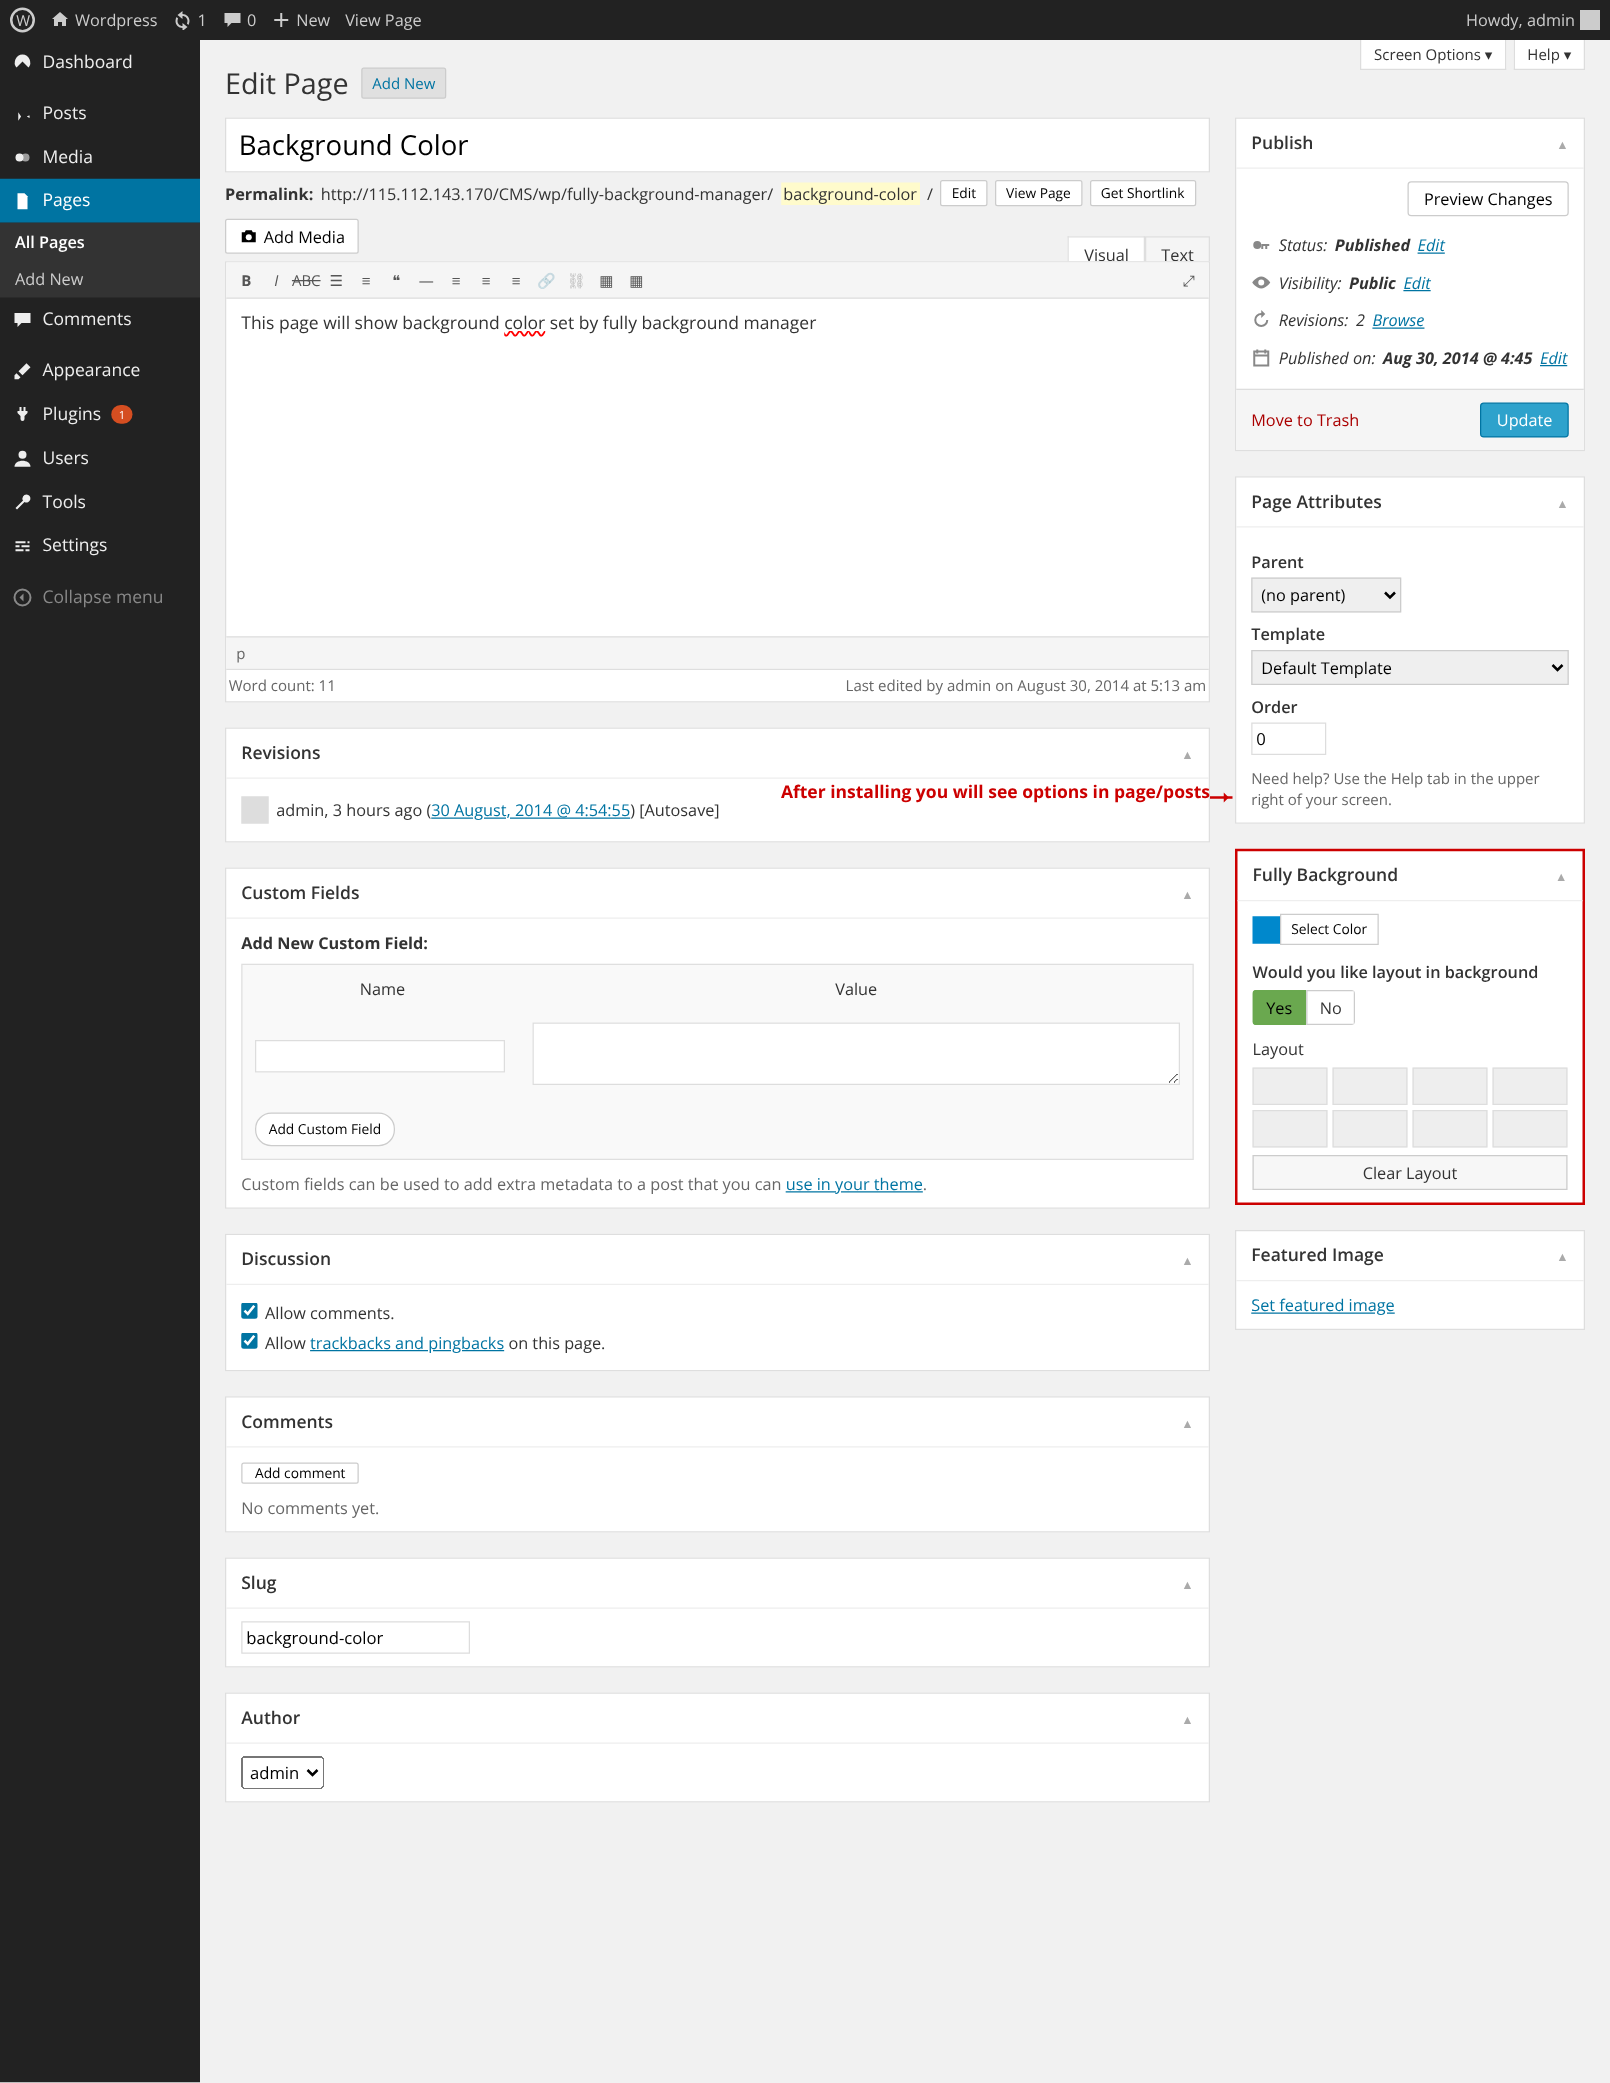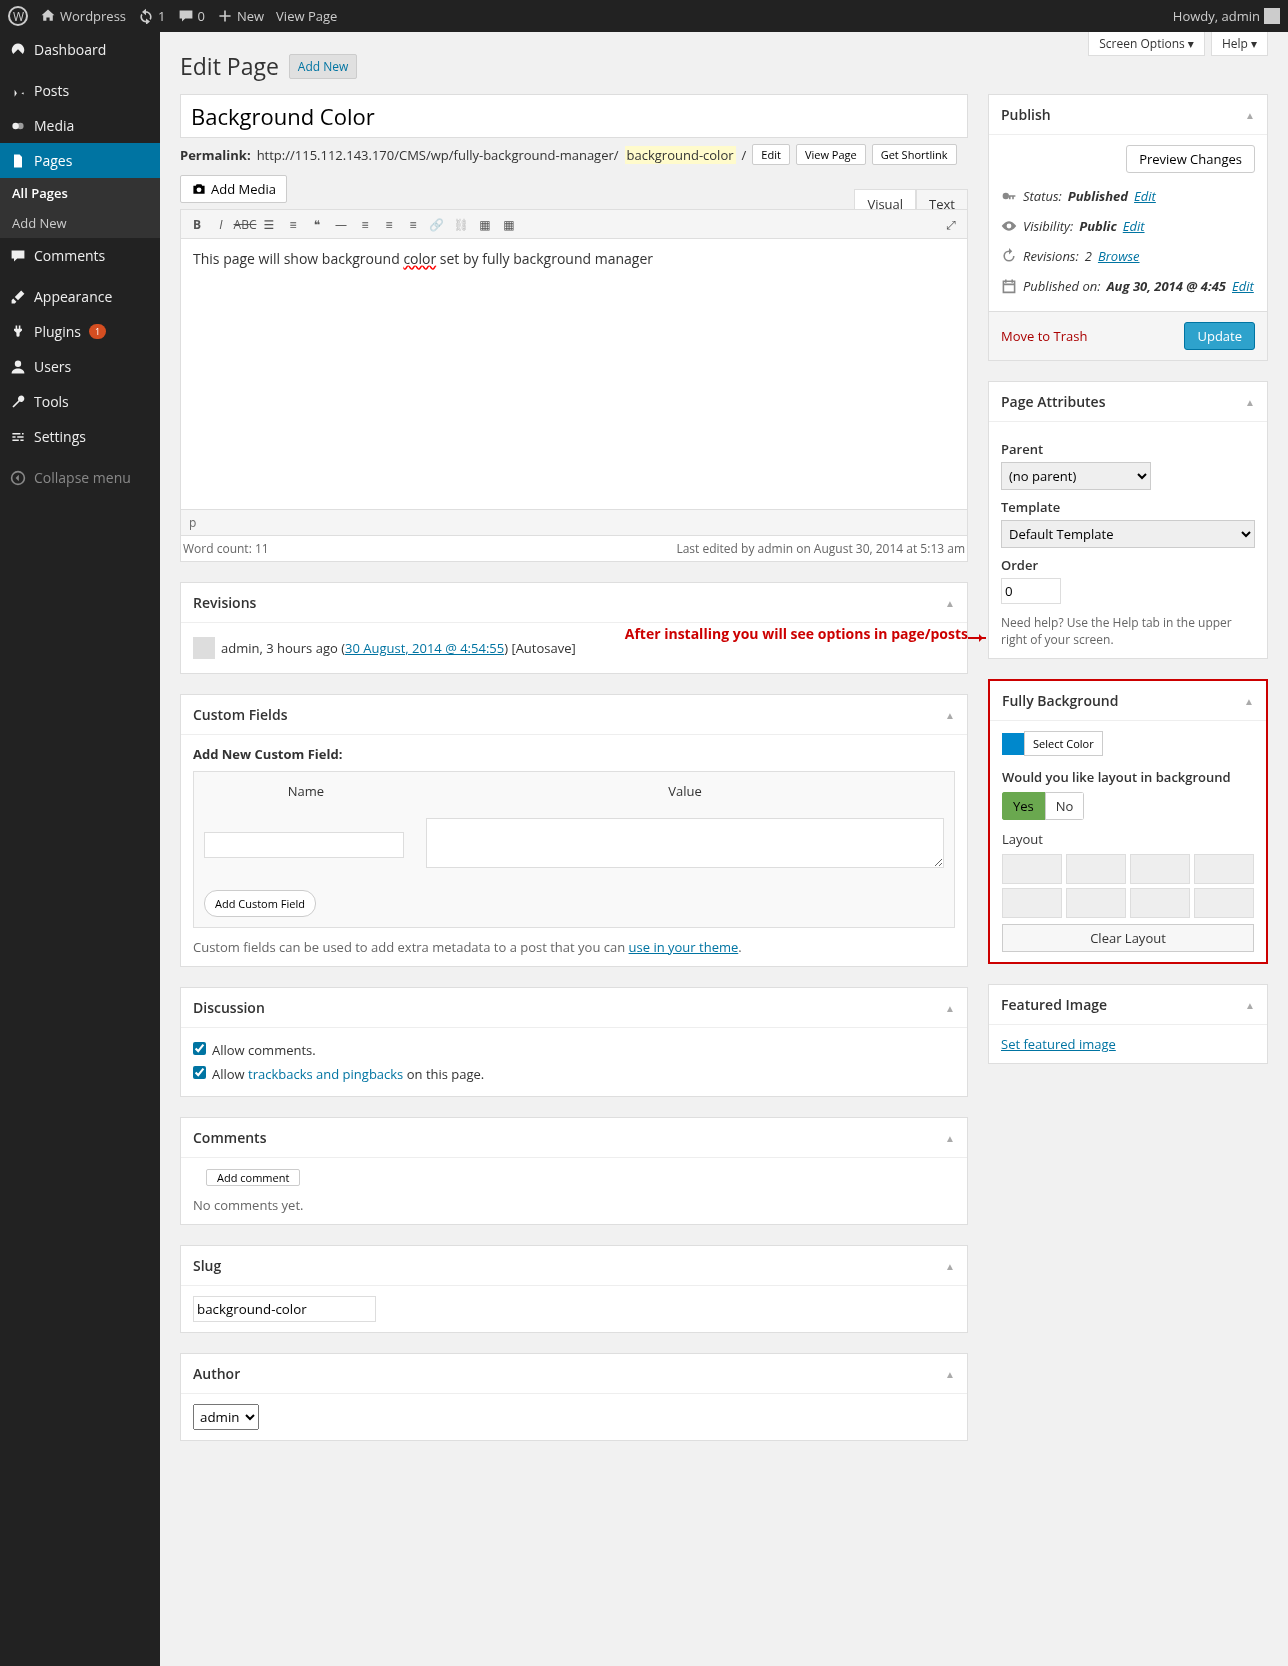--- a/index.html
+++ b/index.html
@@ -361,32 +361,32 @@
         </div>
 
         
         <div class="postbox">
           <div class="postbox-header">
               <h3>Discussion</h3>
               <span class="postbox-toggle">▲</span>
             </div>
           <div class="postbox-body">
             <div class="disc-row"><input type="checkbox" checked="" style=""><span>Allow comments.</span></div>
-            <div class="disc-row"><input type="checkbox" checked="" style=""><span>Allow </span><a style="">trackbacks and pingbacks</a><span> on this page.</span></div>
+            <div class="disc-row"><input type="checkbox" checked="" style=""><span>Allow </span><a style="text-decoration:underline;">trackbacks and pingbacks</a><span> on this page.</span></div>
           </div>
         </div>
 
         
         <div class="postbox">
           <div class="postbox-header">
               <h3>Comments</h3>
               <span class="postbox-toggle">▲</span>
             </div>
           <div class="postbox-body">
-            <button class="small-btn" style="padding:0 10px;margin-left:13px;">Add comment</button>
+            <button class="small-btn" style="padding:0 10px;">Add comment</button>
             <div style="margin-top:10px;color:#666;">No comments yet.</div>
           </div>
         </div>
 
         
         <div class="postbox">
           <div class="postbox-header">
               <h3>Slug</h3>
               <span class="postbox-toggle">▲</span>
             </div>
@@ -458,21 +458,21 @@
           </div>
         </div>
 
         <div class="postbox">
           <div class="postbox-header">
               <h3>Page Attributes</h3>
               <span class="postbox-toggle">▲</span>
             </div>
           <div class="postbox-body">
             <div class="pa-label">Parent</div>
-            <select class="pa-select" style="width:150px;"><option>(no parent)</option></select>
+            <select class="pa-select" style="width:120px;"><option>(no parent)</option></select>
             <div class="pa-label">Template</div>
             <select class="pa-select"><option>Default Template</option></select>
             <div class="pa-label">Order</div>
             <input class="pa-input" value="0" style="">
             <div style="margin-top:10px;color:#666;font-size:12px;">Need help? Use the Help tab in the upper right of your screen.</div>
           </div>
         </div>
 
         <div class="postbox highlight">
           <div class="postbox-header">

